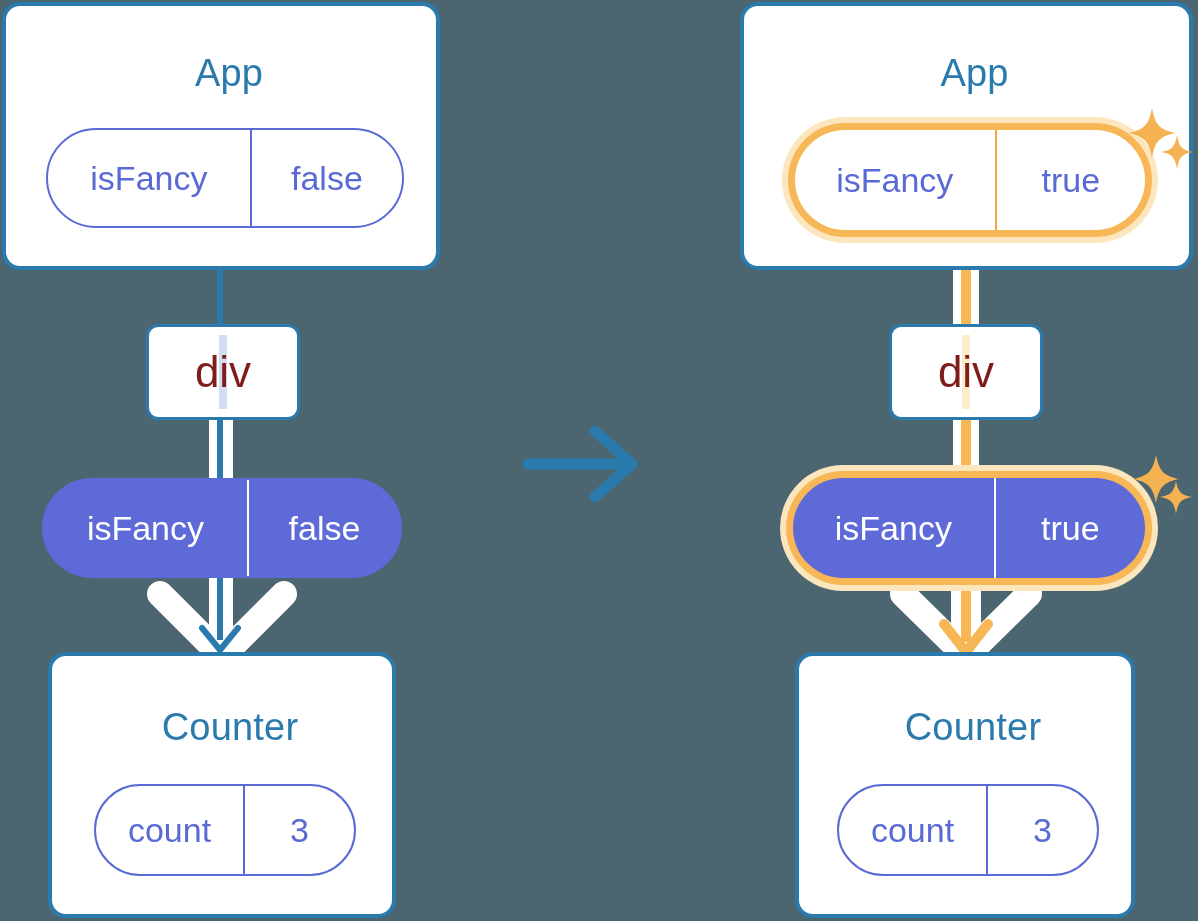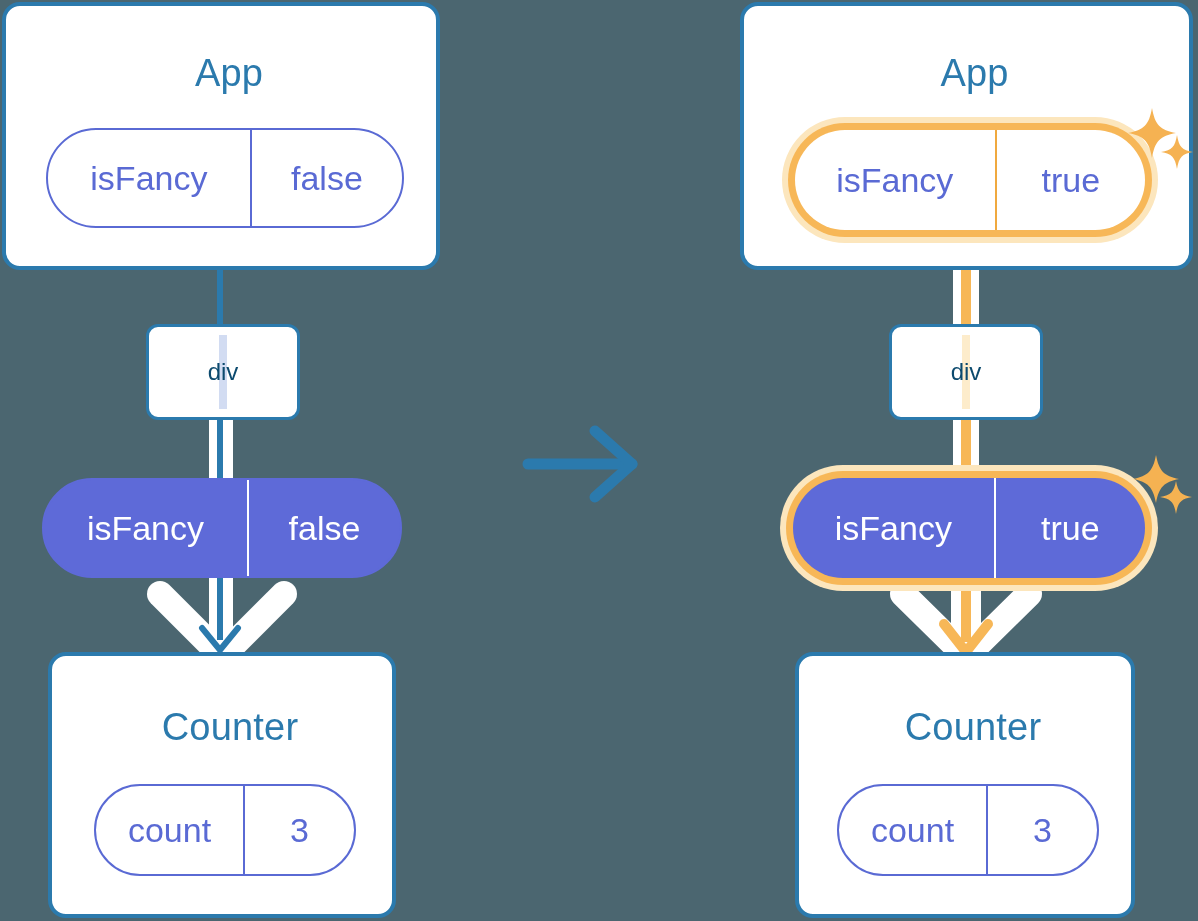--- a/index.html
+++ b/index.html
@@ -39,22 +39,22 @@
   }
   .div-box {
     position: absolute;
     background: #ffffff;
     border: 3px solid #2b7aad;
     border-radius: 12px;
     box-sizing: border-box;
     display: flex;
     align-items: center;
     justify-content: center;
-    color: #0c4a6e;
-    font-size: 24px;
+    color: #7f1d1d;
+    font-size: 44px;
     z-index: 6;
   }
   .div-box .div-label { position: relative; z-index: 3; }
   .div-inner-line {
     position: absolute;
     top: 8px;
     bottom: 8px;
     width: 8px;
     left: 50%;
     margin-left: -4px;

